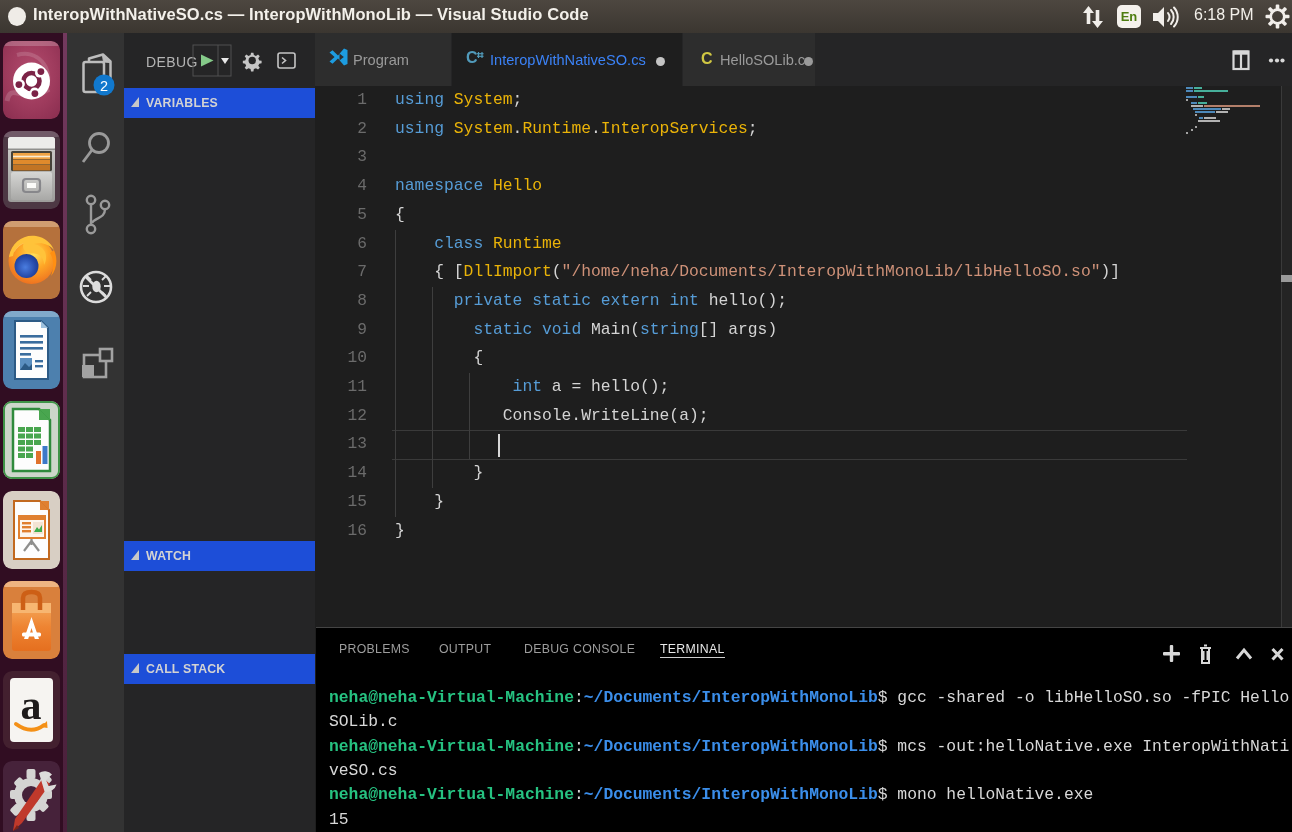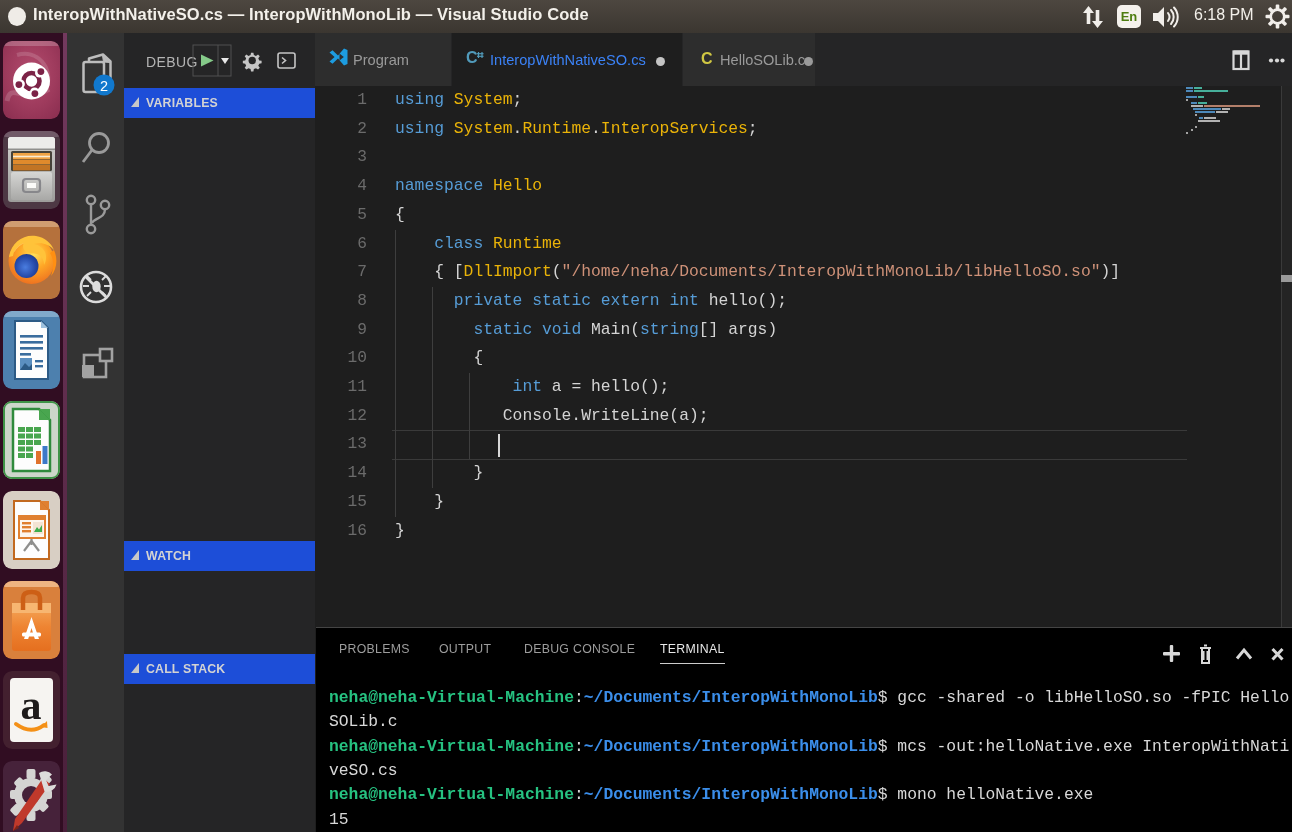--- a/index.html
+++ b/index.html
@@ -497,21 +497,21 @@
       <div class="mm" style="top:39px; left:9px; width:2px; background:#bbbbbb;"></div>
       <div class="mm" style="top:42px; left:5px; width:2px; background:#bbbbbb;"></div>
       <div class="mm" style="top:45px; left:0; width:2px; background:#bbbbbb;"></div>
     </div>
   </div>
 
   <div id="panel">
     <span class="ptab" style="left:23px;">PROBLEMS</span>
     <span class="ptab" style="left:123px;">OUTPUT</span>
     <span class="ptab" style="left:208px;">DEBUG CONSOLE</span>
-    <span class="ptab" style="left:344px; color:#e8e8e8; border-bottom:1px solid #cccccc; padding-bottom:7px;">TERMINAL</span>
+    <span class="ptab" style="left:344px; color:#e8e8e8; border-bottom:1px solid #cccccc; padding-bottom:1px;">TERMINAL</span>
     <svg width="977" height="50" viewBox="0 0 977 50" style="position:absolute;left:0;top:0">
       <g fill="#d8d8d8">
         <rect x="847" y="24" width="17" height="3.4" rx="1"></rect>
         <rect x="853.8" y="17" width="3.4" height="17" rx="1"></rect>
       </g>
       <g stroke="#d8d8d8" stroke-width="2" fill="none">
         <path d="M884 20 L895 20 M886 20 L886 35 L893 35 L893 20 M887.5 23 L887.5 32 M891.5 23 L891.5 32 M888 17.5 L891 17.5"></path>
         <path d="M921 30.5 L928 22 L935 30.5" stroke-width="3"></path>
         <path d="M956.5 21 L966.5 31.5 M966.5 21 L956.5 31.5" stroke-width="3"></path>
       </g>

